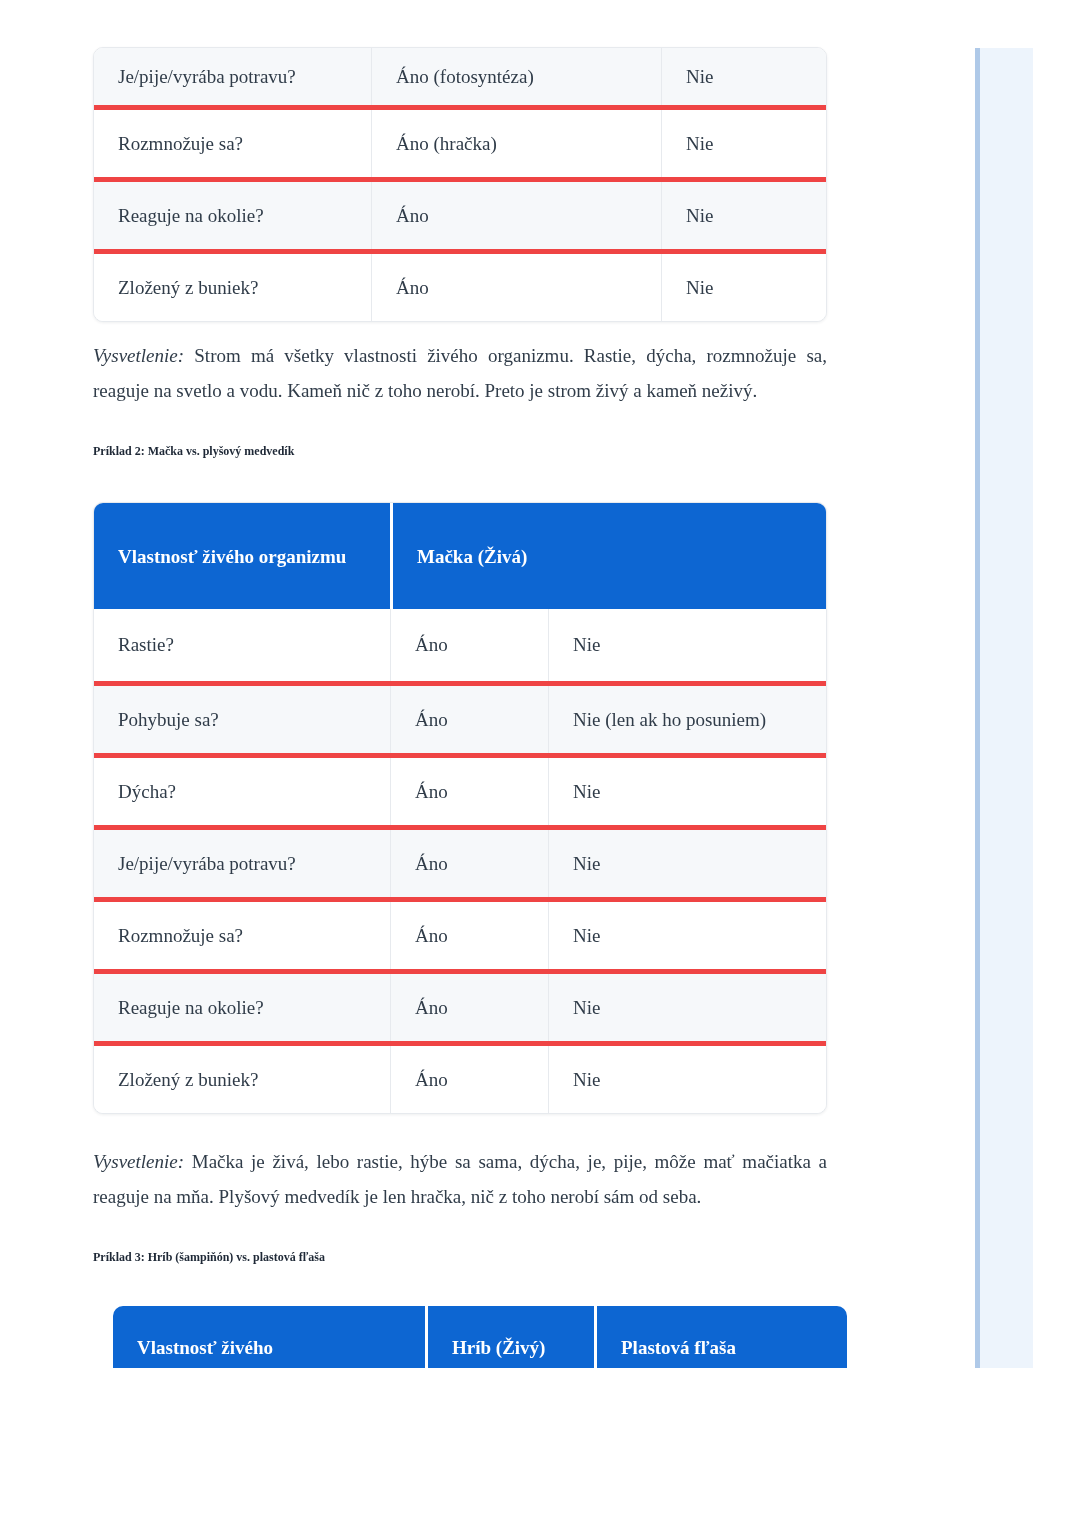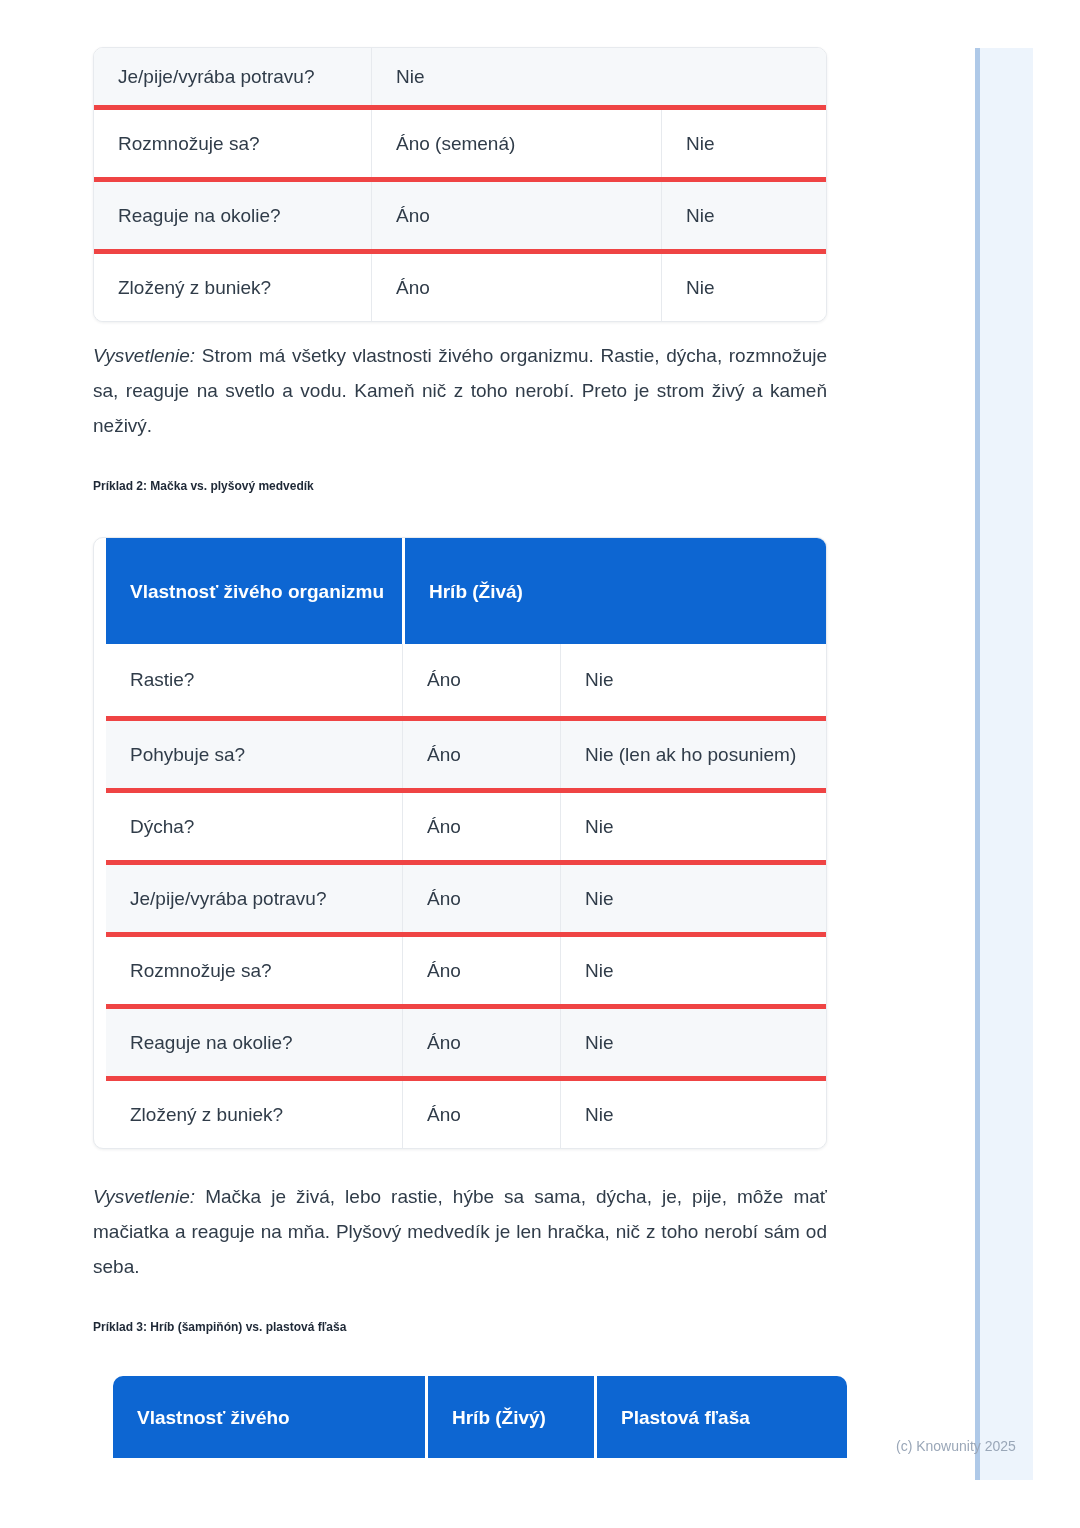--- a/index.html
+++ b/index.html
@@ -1,22 +1,22 @@
 <!DOCTYPE html>
 <html><head>
 <meta charset="utf-8">
 <style>
   * { margin:0; padding:0; box-sizing:border-box; }
   html,body { background:#ffffff; }
   .page {
     position:relative;
-    width:1080px; height:1528px;
+    width:1080px; height:1368px;
     background:#ffffff;
     overflow:hidden;
-    font-family:Liberation Sans, sans-serif;
+    font-family:Liberation Serif, serif;
     color:#303C49;
   }
   .content { position:absolute; left:93px; top:0; width:734px; }
 
   
   .tbl {
     width:734px;
     border:1px solid #E7EAEE;
     border-radius:10px;
     overflow:hidden;
@@ -59,21 +59,21 @@
     font-size:19px; line-height:35px;
     color:#303C49; text-align:justify;
   }
   .para .lbl { font-style:italic; }
   .hd {
     margin-top:30px;
     font-size:12px; line-height:26px;
     font-weight:700; color:#1E2836;
   }
   .mt30 { margin-top:30px; }
-  .mt38 { margin-top:38px;padding-left:12px; }
+  .mt38 { margin-top:38px; }
   .mt47 { margin-top:47px; }
 
   
   .edge-strip {
     position:absolute; left:975px; top:48px;
     width:58px; height:1432px;
     background:#EDF4FC;
     border-left:5px solid #AFC9E8;
   }
   .copyright {
@@ -87,25 +87,26 @@
 <body>
 
 <div class="page">
   <div class="edge-strip"></div>
 
   <div class="content">
 
     <div class="tbl t1 mt47">
       <div class="row short alt">
         <div class="cell">Je/pije/vyrába potravu?</div>
+        <div class="cell">Áno (fotosyntéza)</div>
         <div class="cell">Nie</div>
       </div>
       <div class="row">
         <div class="cell">Rozmnožuje sa?</div>
-        <div class="cell">Áno (semená)</div>
+        <div class="cell">Áno (hračka)</div>
         <div class="cell">Nie</div>
       </div>
       <div class="row alt">
         <div class="cell">Reaguje na okolie?</div>
         <div class="cell">Áno</div>
         <div class="cell">Nie</div>
       </div>
       <div class="row">
         <div class="cell">Zložený z buniek?</div>
         <div class="cell">Áno</div>
@@ -113,21 +114,21 @@
       </div>
     </div>
 
     <p class="para"><span class="lbl">Vysvetlenie:</span> <span>Strom má všetky vlastnosti živého organizmu. Rastie, dýcha, rozmnožuje sa, reaguje na svetlo a vodu. Kameň nič z toho nerobí. Preto je strom živý a kameň neživý.</span></p>
 
     <h3 class="hd">Príklad 2: Mačka vs. plyšový medvedík</h3>
 
     <div class="tbl t2 mt38">
       <div class="thead">
         <div class="hcell">Vlastnosť živého organizmu</div>
-        <div class="hcell">Hríb (Živá)</div>
+        <div class="hcell">Mačka (Živá)</div>
       </div>
       <div class="row">
         <div class="cell">Rastie?</div>
         <div class="cell">Áno</div>
         <div class="cell">Nie</div>
       </div>
       <div class="row alt">
         <div class="cell">Pohybuje sa?</div>
         <div class="cell">Áno</div>
         <div class="cell">Nie (len ak ho posuniem)</div>

